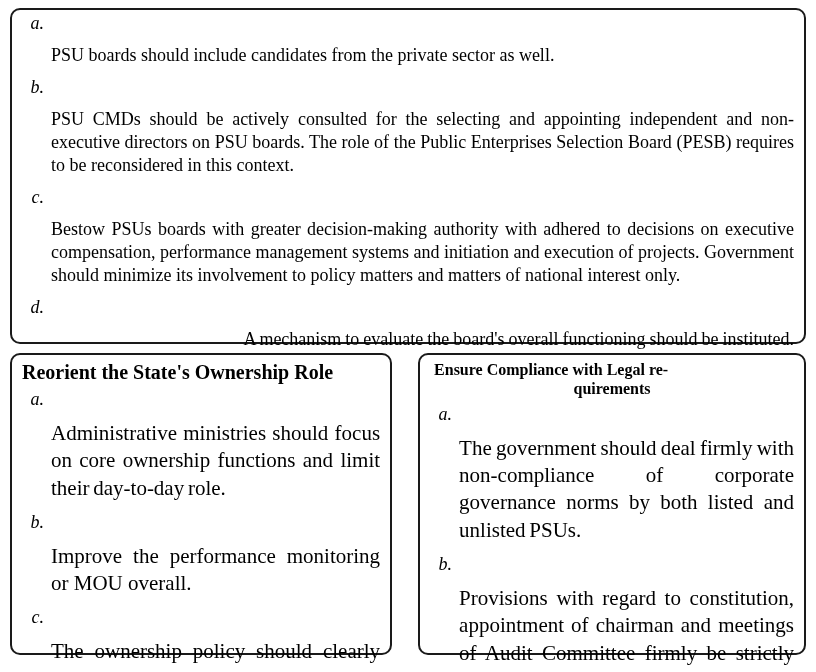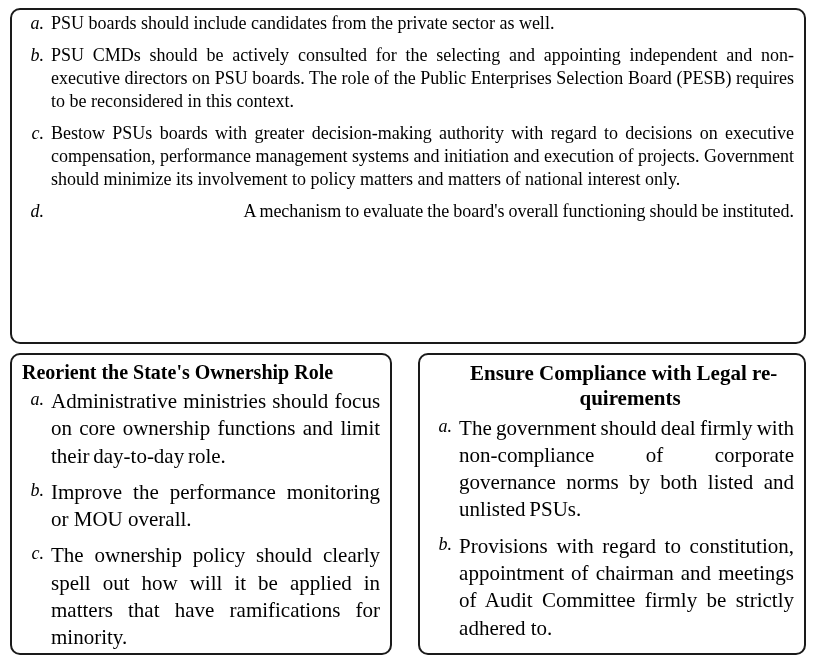--- a/index.html
+++ b/index.html
@@ -59,20 +59,21 @@
     text-align: right;
     padding-right: 7px;
     box-sizing: content-box;
   }
   .text {
     font-size: 18px;
     line-height: 1.28;
     text-align: justify;
     flex: 1 1 auto;
     hyphens: auto;
+    margin-top: 32px;
   }
   
   #top-panel {
     width: 796px;
     height: 336px;
   }
   #top-panel .text {
     text-align: justify;
   }
   #top-panel .item-d .text {
@@ -98,23 +99,22 @@
     font-size: 21px;
     line-height: 1.3;
   }
   .tight {
     word-spacing: -1.5px;
   }
   .title-block {
     padding: 6px 6px 2px 6px;
     text-align: center;
     font-weight: bold;
-    font-size: 21px;
+    font-size: 16px;
     line-height: 1.18;
-    margin-left: 36px;
   }
   .title-line-left {
     text-align: left;
     padding-left: 8px;
   }
 </style>
 </head>
 <body>
 
 <div class="page">
@@ -124,21 +124,21 @@
       <div class="item item-a">
         <span class="marker">a.</span>
         <span class="text">PSU boards should include candidates from the private sector as well.</span>
       </div>
       <div class="item item-b">
         <span class="marker">b.</span>
         <span class="text">PSU CMDs should be actively consulted for the selecting and appointing independent and non-executive directors on PSU boards. The role of the Public Enterprises Selection Board (PESB) requires to be reconsidered in this context.</span>
       </div>
       <div class="item item-c">
         <span class="marker">c.</span>
-        <span class="text">Bestow PSUs boards with greater decision-making authority with regard to decisions on executive compensation, performance management systems and initiation and execution of projects. Government should minimize its involvement to policy matters and matters of national interest only.</span>
+        <span class="text">Bestow PSUs boards with greater decision-making authority with adhered to decisions on executive compensation, performance management systems and initiation and execution of projects. Government should minimize its involvement to policy matters and matters of national interest only.</span>
       </div>
       <div class="item item-d">
         <span class="marker">d.</span>
         <span class="text tight">A mechanism to evaluate the board's overall functioning should be instituted.</span>
       </div>
     </div>
   </div>
 
   <div class="bottom-row">
 

